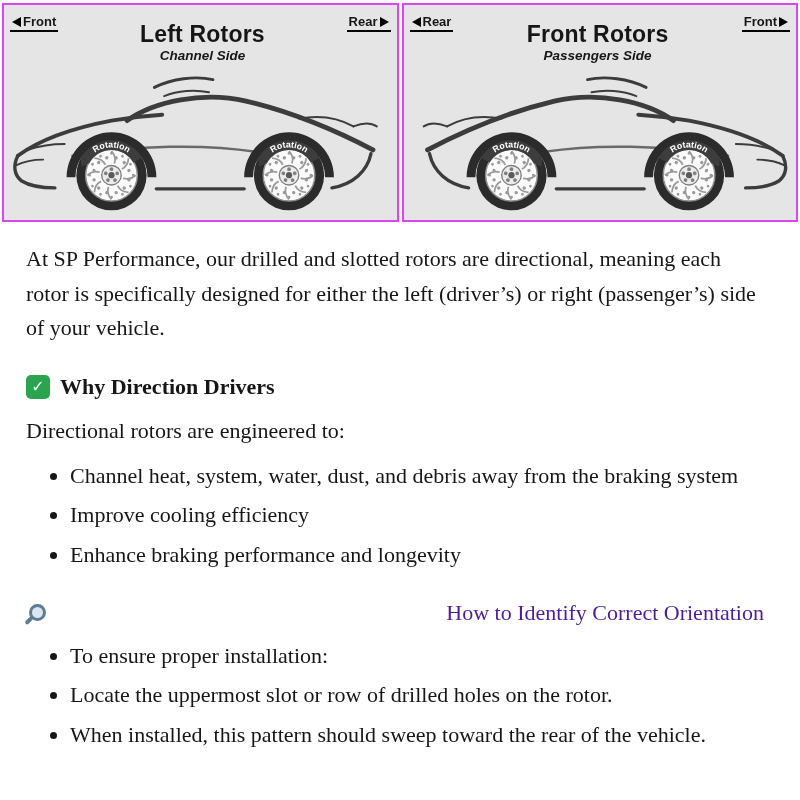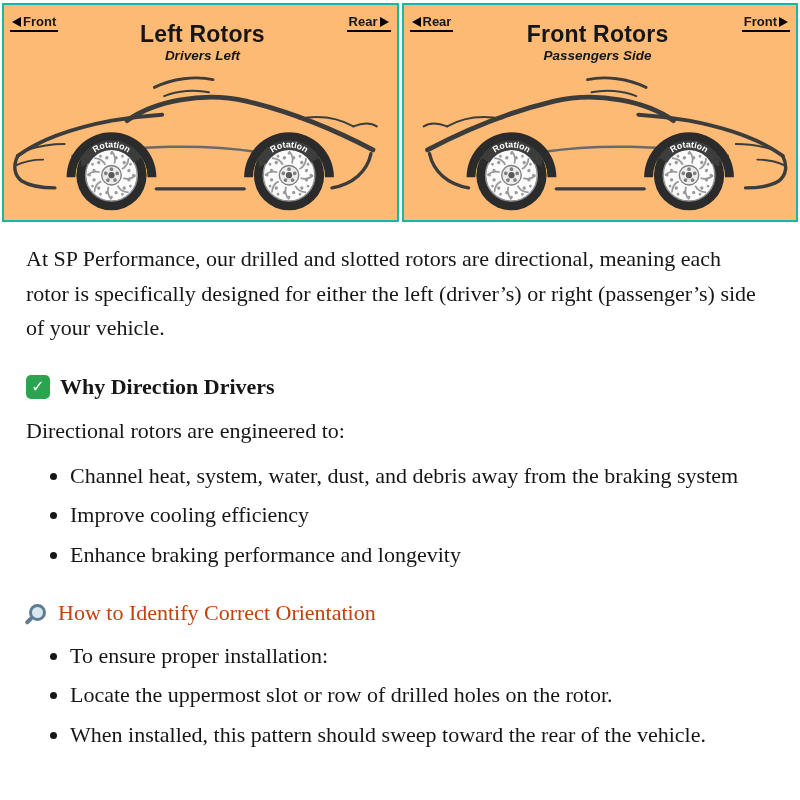--- a/index.html
+++ b/index.html
@@ -4,21 +4,21 @@
 <style>
   * { box-sizing: border-box; margin: 0; padding: 0; }
   html, body { background: #ffffff; }
   body {
     width: 800px; height: 800px; overflow: hidden;
     font-family: "Liberation Serif", serif;
     color: #161616;
   }
   
   .panels { display: flex; gap: 3px; padding: 3px 2px 0 2px; }
-  .panel { flex: 1; border: 2px solid #14b8a6; background: #fdba74; padding: 2px 6px 2px; }
+  .panel { flex: 1; border: 2px solid #d946ef; background: #e5e5e5; padding: 2px 6px 2px; }
   .panel-header {
     display: flex; justify-content: space-between; align-items: flex-start;
     font-family: "Liberation Sans", sans-serif;
   }
   .dir {
     display: flex; align-items: center; gap: 2px;
     border-bottom: 2px solid #000; font-weight: bold; font-size: 13px;
     padding: 1px 2px 1px; margin-top: 6px;
   }
   .tri { width: 0; height: 0; border-top: 5px solid transparent; border-bottom: 5px solid transparent; display: inline-block; }
@@ -29,21 +29,21 @@
   .panel-subtitle { font-size: 13.5px; font-weight: bold; font-style: italic; }
   .car-svg { display: block; width: 100%; height: auto; margin-top: 1px; }
   
   .content { padding: 10px 26px 6px; font-size: 22px; line-height: 1.57; max-width: 790px; }
   .content p { margin: 10px 0; }
   .heading, .heading2 {
     display: flex; align-items: center; gap: 10px;
     margin: 24px 0 8px; font-size: 22px;
   }
   .heading { font-weight: bold; }
-  .heading2 { font-weight: normal; color: #c2410c; }
+  .heading2 { font-weight: normal; color: #4c1d95; justify-content: space-between; }
   ul { margin: 8px 0 14px; padding-left: 44px; }
   li { margin: 5px 0; max-width: 700px; }
   .check-icon {
     width: 24px; height: 24px; background: #2aa44f; border-radius: 5px;
     color: #fff; display: inline-flex; align-items: center; justify-content: center;
     font-size: 16px; font-weight: bold; flex: 0 0 auto;
     font-family: "DejaVu Sans", sans-serif;
   }
   .mag-icon { position: relative; width: 22px; height: 22px; display: inline-block; flex: 0 0 auto; }
   .mag-icon::before {
@@ -152,21 +152,21 @@
 <div class="panels">
 
   <div class="panel">
     <div class="panel-header">
       <div class="dir">
         <i class="tri tri-left"></i>
         <span>Front</span>
       </div>
       <div class="titles">
         <div class="panel-title">Left Rotors</div>
-        <div class="panel-subtitle">Drivers Left</div>
+        <div class="panel-subtitle">Channel Side</div>
       </div>
       <div class="dir">
         <span>Rear</span>
         <i class="tri tri-right"></i>
       </div>
     </div>
     <svg class="car-svg" viewBox="0 0 390 158">
       <use href="#carbody"></use>
       <use href="#wheel" x="104" y="114"></use>
       <use href="#wheel" x="286" y="114"></use>

